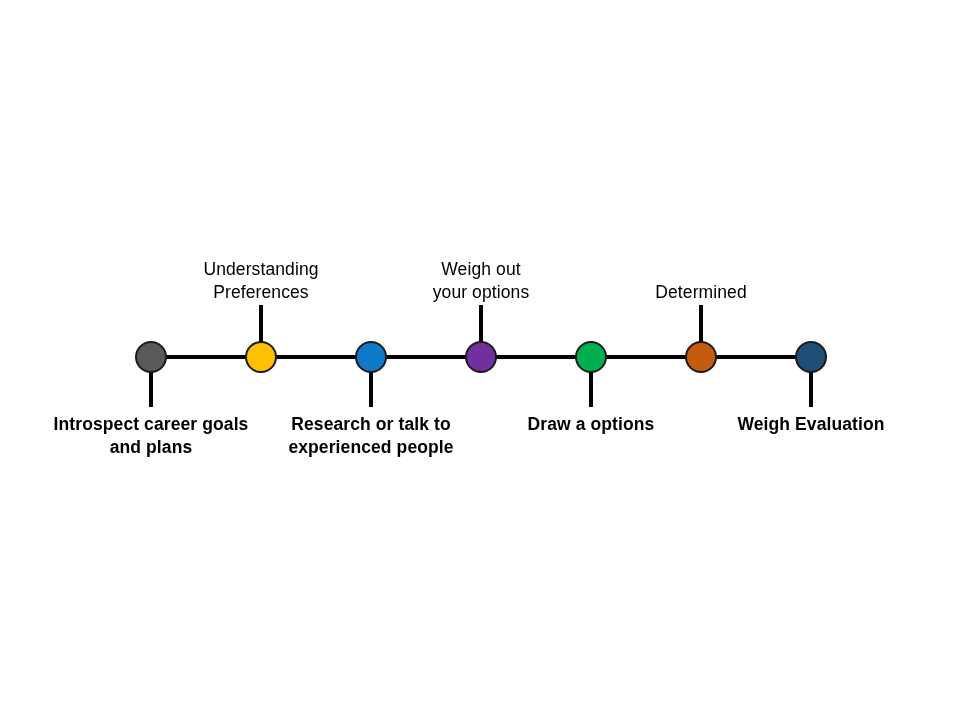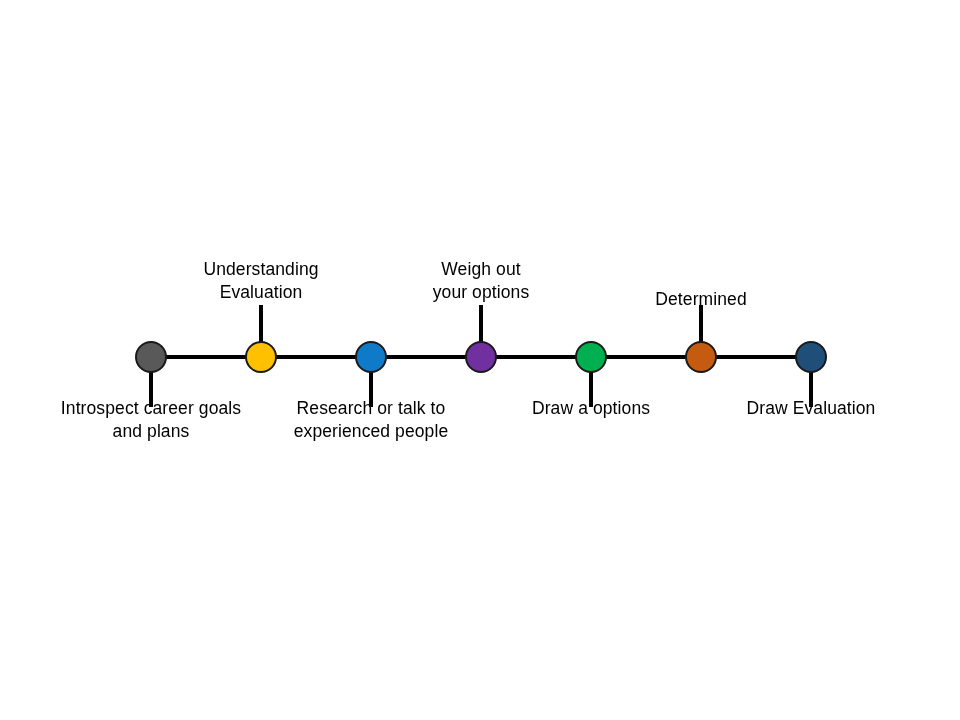--- a/index.html
+++ b/index.html
@@ -77,47 +77,48 @@
     letter-spacing: 0.1px;
     white-space: pre-line;
     color: #000000;
   }
   .label-above {
     left: -150px;
     width: 300px;
     bottom: 53px;
   }
   .label-above.two-line { bottom: 53px; }
-  .label-above.one-line { bottom: 46px; }
+  .label-above.one-line { bottom: 53px; }
 
   .label-below {
     left: -150px;
     width: 300px;
-    top: 40px;
+    top: 56px;
+    font-weight: bold;
   }
 </style>
 </head>
 <body>
 
 <div id="diagram">
 
   <div class="timeline-spine" style="left: 151px; width: 660px; top: 355px;"></div>
 
   <div class="node" style="left:151px;">
     <div class="stem stem-down"></div>
     <div class="node-dot" style="background-color: rgb(89, 89, 89);"></div>
     <div class="label label-below">Introspect career goals
 and plans</div>
   </div>
 
   <div class="node" style="left:261px;">
     <div class="stem stem-up"></div>
     <div class="node-dot" style="background-color: rgb(255, 192, 0);"></div>
     <div class="label label-above two-line">Understanding
-Evaluation</div>
+Preferences</div>
   </div>
 
   <div class="node" style="left:371px;">
     <div class="stem stem-down"></div>
     <div class="node-dot" style="background-color: rgb(15, 122, 199);"></div>
     <div class="label label-below">Research or talk to
 experienced people</div>
   </div>
 
   <div class="node" style="left:481px;">
@@ -135,16 +136,16 @@
 
   <div class="node" style="left:701px;">
     <div class="stem stem-up"></div>
     <div class="node-dot" style="background-color: rgb(197, 90, 17);"></div>
     <div class="label label-above one-line">Determined</div>
   </div>
 
   <div class="node" style="left:811px;">
     <div class="stem stem-down"></div>
     <div class="node-dot" style="background-color: rgb(31, 78, 121);"></div>
-    <div class="label label-below">Draw Evaluation</div>
+    <div class="label label-below">Weigh Evaluation</div>
   </div>
 
 </div>
 
 </body></html>

